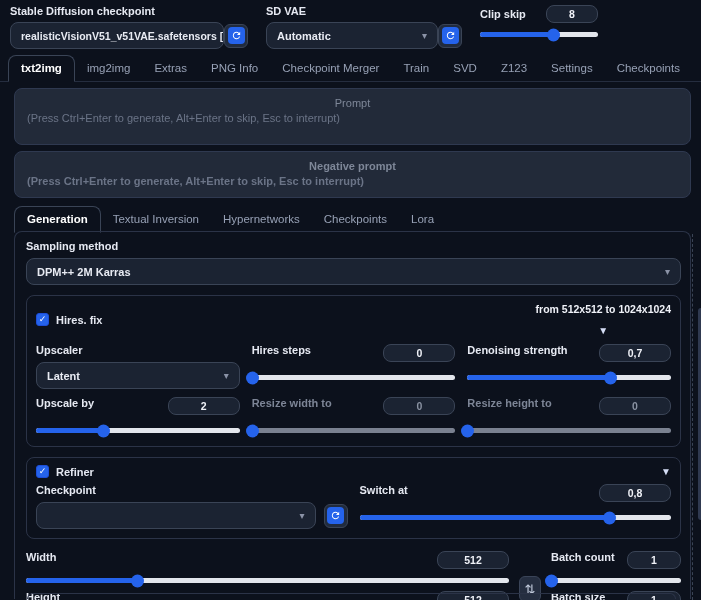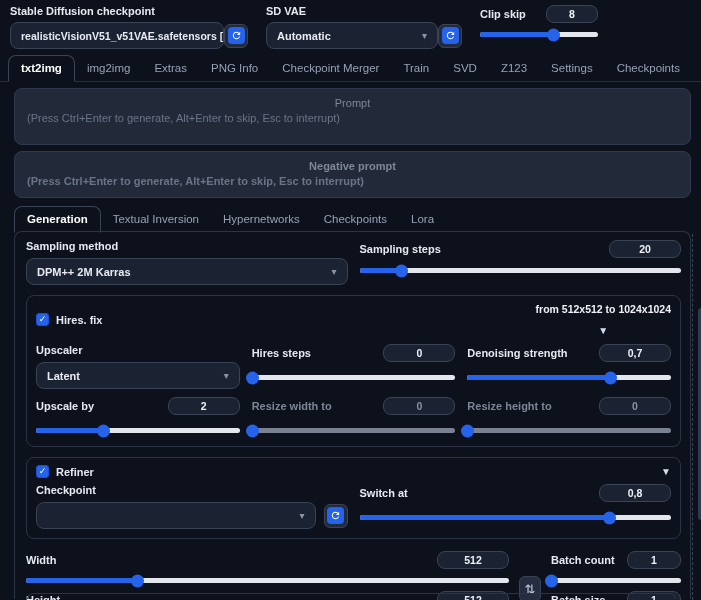--- a/index.html
+++ b/index.html
@@ -80,21 +80,21 @@
 
   
   .subtab-area { margin-top:8px; padding:0 10px 0 14px; }
   .subtabs { display:flex; align-items:flex-end; }
   .panel {
     border:1px solid #2b3347; border-bottom:none; border-radius:8px 8px 0 0;
     margin-top:-1px; padding:8px 9px 0 11px; height:368px; position:relative;
   }
   .row2 { display:flex; gap:12px; }
   .col { flex:1 1 0; min-width:0; }
-  .labelrow { display:flex; align-items:center; justify-content:space-between; margin-bottom:5px; }
+  .labelrow { display:flex; align-items:flex-start; justify-content:space-between; margin-bottom:5px; }
 
   .groupbox {
     border:1px solid #2b3347; border-radius:8px; padding:7px 9px 9px 9px; margin-top:10px;
   }
   .gb-head { display:flex; align-items:center; justify-content:space-between; }
   .chk-label { display:flex; align-items:center; gap:7px; cursor:pointer; }
   .checkbox {
     width:13px; height:13px; border-radius:3px; background:#2563eb; border:1px solid #1d4ed8;
     display:flex; align-items:center; justify-content:center;
     color:#fff; font-size:9px; line-height:1; font-weight:700;
@@ -217,33 +217,20 @@
     <div class="row2">
       <div class="col">
         <div class="labelrow" style="margin-bottom:6px">
           <span class="lbl">Sampling method</span>
         </div>
         <div class="dropdown">
           <span>DPM++ 2M Karras</span>
           <span class="caret">▾</span>
         </div>
       </div>
-      <div class="col">
-        <div class="labelrow">
-          <span class="lbl">Sampling steps</span>
-          <span class="numbox">20</span>
-        </div>
-        <div class="slider" style="margin-top:6px">
-          <div class="track">
-              <div class="fill" style="width: 13%;">
-                <span class="knob"></span>
-              </div>
-            </div>
-        </div>
-      </div>
     </div>
 
     <div class="groupbox">
       <div class="gb-head">
         <div class="chk-label">
           <span class="checkbox">✓</span>
           <span class="lbl">Hires. fix</span>
         </div>
         <div class="range-note">
           <span>from 512x512  to 1024x1024</span>

